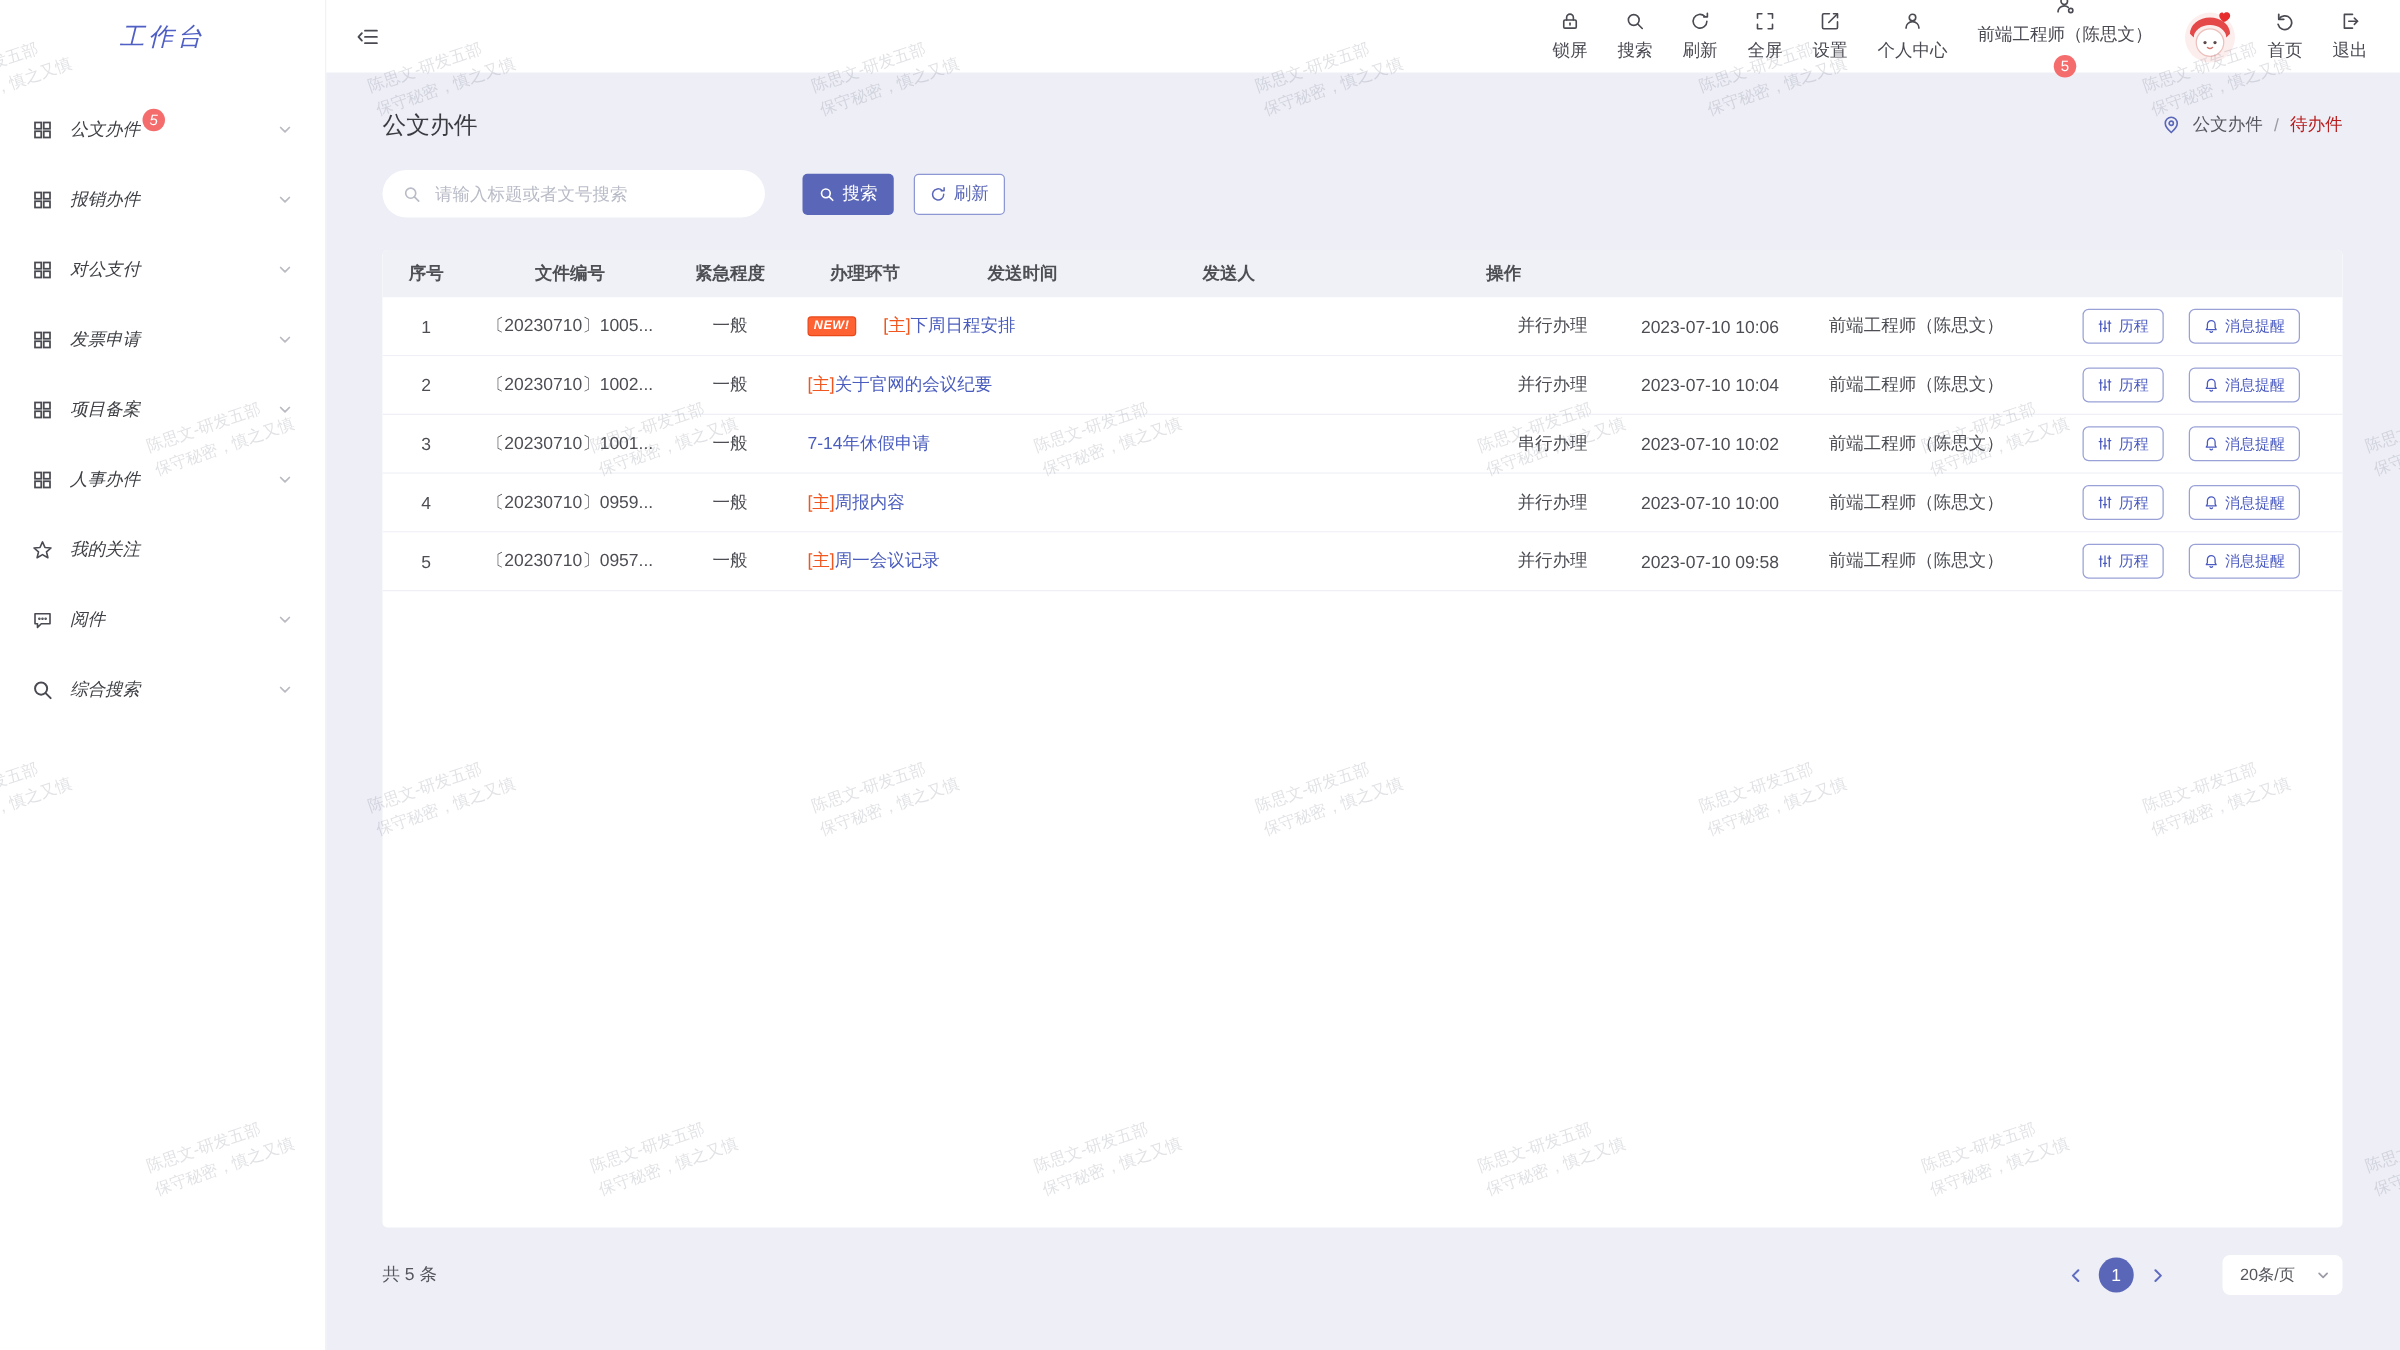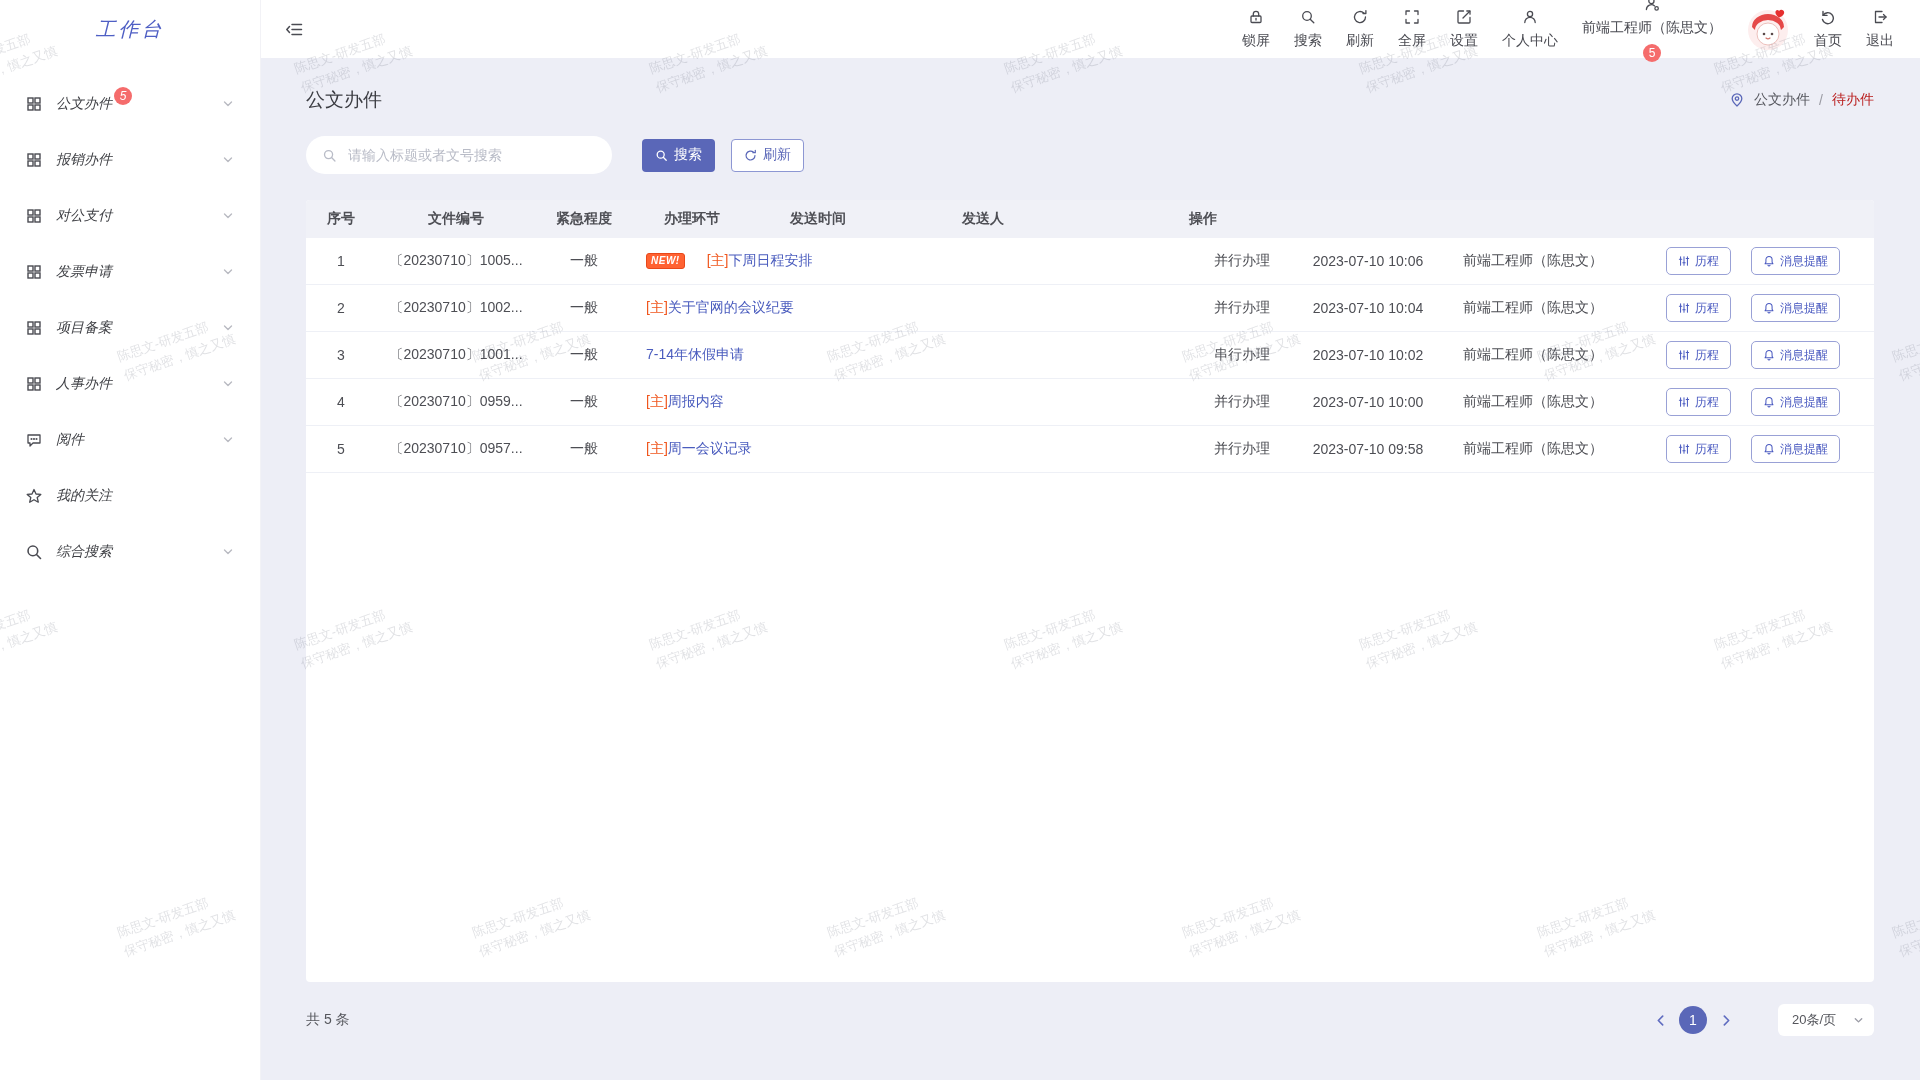--- a/index.html
+++ b/index.html
@@ -227,49 +227,49 @@
             <svg viewBox="0 0 12 12" fill="none" stroke="currentColor" stroke-width="1.4" stroke-linecap="round" stroke-linejoin="round">
               <path d="M2.5 4 L6 7.5 L9.5 4"></path>
             </svg>
           </span>
         </div>
 
         <div class="menu-item">
 
           <span class="mi-icon">
             <svg viewBox="0 0 18 18" fill="none" stroke="currentColor" stroke-width="1.3" stroke-linejoin="round">
+              <path d="M9 2.5 L11 7 L15.8 7.4 L12.2 10.5 L13.3 15.2 L9 12.7 L4.7 15.2 L5.8 10.5 L2.2 7.4 L7 7 Z"></path>
+            </svg>
+          </span>
+
+          <span class="mi-label">我的关注</span>
+
+          <span class="mi-spacer"></span>
+
+        </div>
+
+        <div class="menu-item">
+
+          <span class="mi-icon">
+            <svg viewBox="0 0 18 18" fill="none" stroke="currentColor" stroke-width="1.3" stroke-linejoin="round">
               <path d="M3 4 h12 v8 h-7 l-3 3 v-3 h-2 z"></path>
               <circle cx="6.5" cy="8" r="0.4" fill="currentColor"></circle>
               <circle cx="9" cy="8" r="0.4" fill="currentColor"></circle>
               <circle cx="11.5" cy="8" r="0.4" fill="currentColor"></circle>
             </svg>
           </span>
 
           <span class="mi-label">阅件</span>
 
           <span class="mi-spacer"></span>
           <span class="mi-chevron">
             <svg viewBox="0 0 12 12" fill="none" stroke="currentColor" stroke-width="1.4" stroke-linecap="round" stroke-linejoin="round">
               <path d="M2.5 4 L6 7.5 L9.5 4"></path>
             </svg>
           </span>
-        </div>
-
-        <div class="menu-item">
-
-          <span class="mi-icon">
-            <svg viewBox="0 0 18 18" fill="none" stroke="currentColor" stroke-width="1.3" stroke-linejoin="round">
-              <path d="M9 2.5 L11 7 L15.8 7.4 L12.2 10.5 L13.3 15.2 L9 12.7 L4.7 15.2 L5.8 10.5 L2.2 7.4 L7 7 Z"></path>
-            </svg>
-          </span>
-
-          <span class="mi-label">我的关注</span>
-
-          <span class="mi-spacer"></span>
-
         </div>
 
         <div class="menu-item">
 
           <span class="mi-icon">
             <svg viewBox="0 0 16 16" fill="none" stroke="currentColor" stroke-width="1.4" stroke-linecap="round">
               <circle cx="7" cy="7" r="4.3"></circle>
               <line x1="10.2" y1="10.2" x2="13.8" y2="13.8"></line>
             </svg>
           </span>

